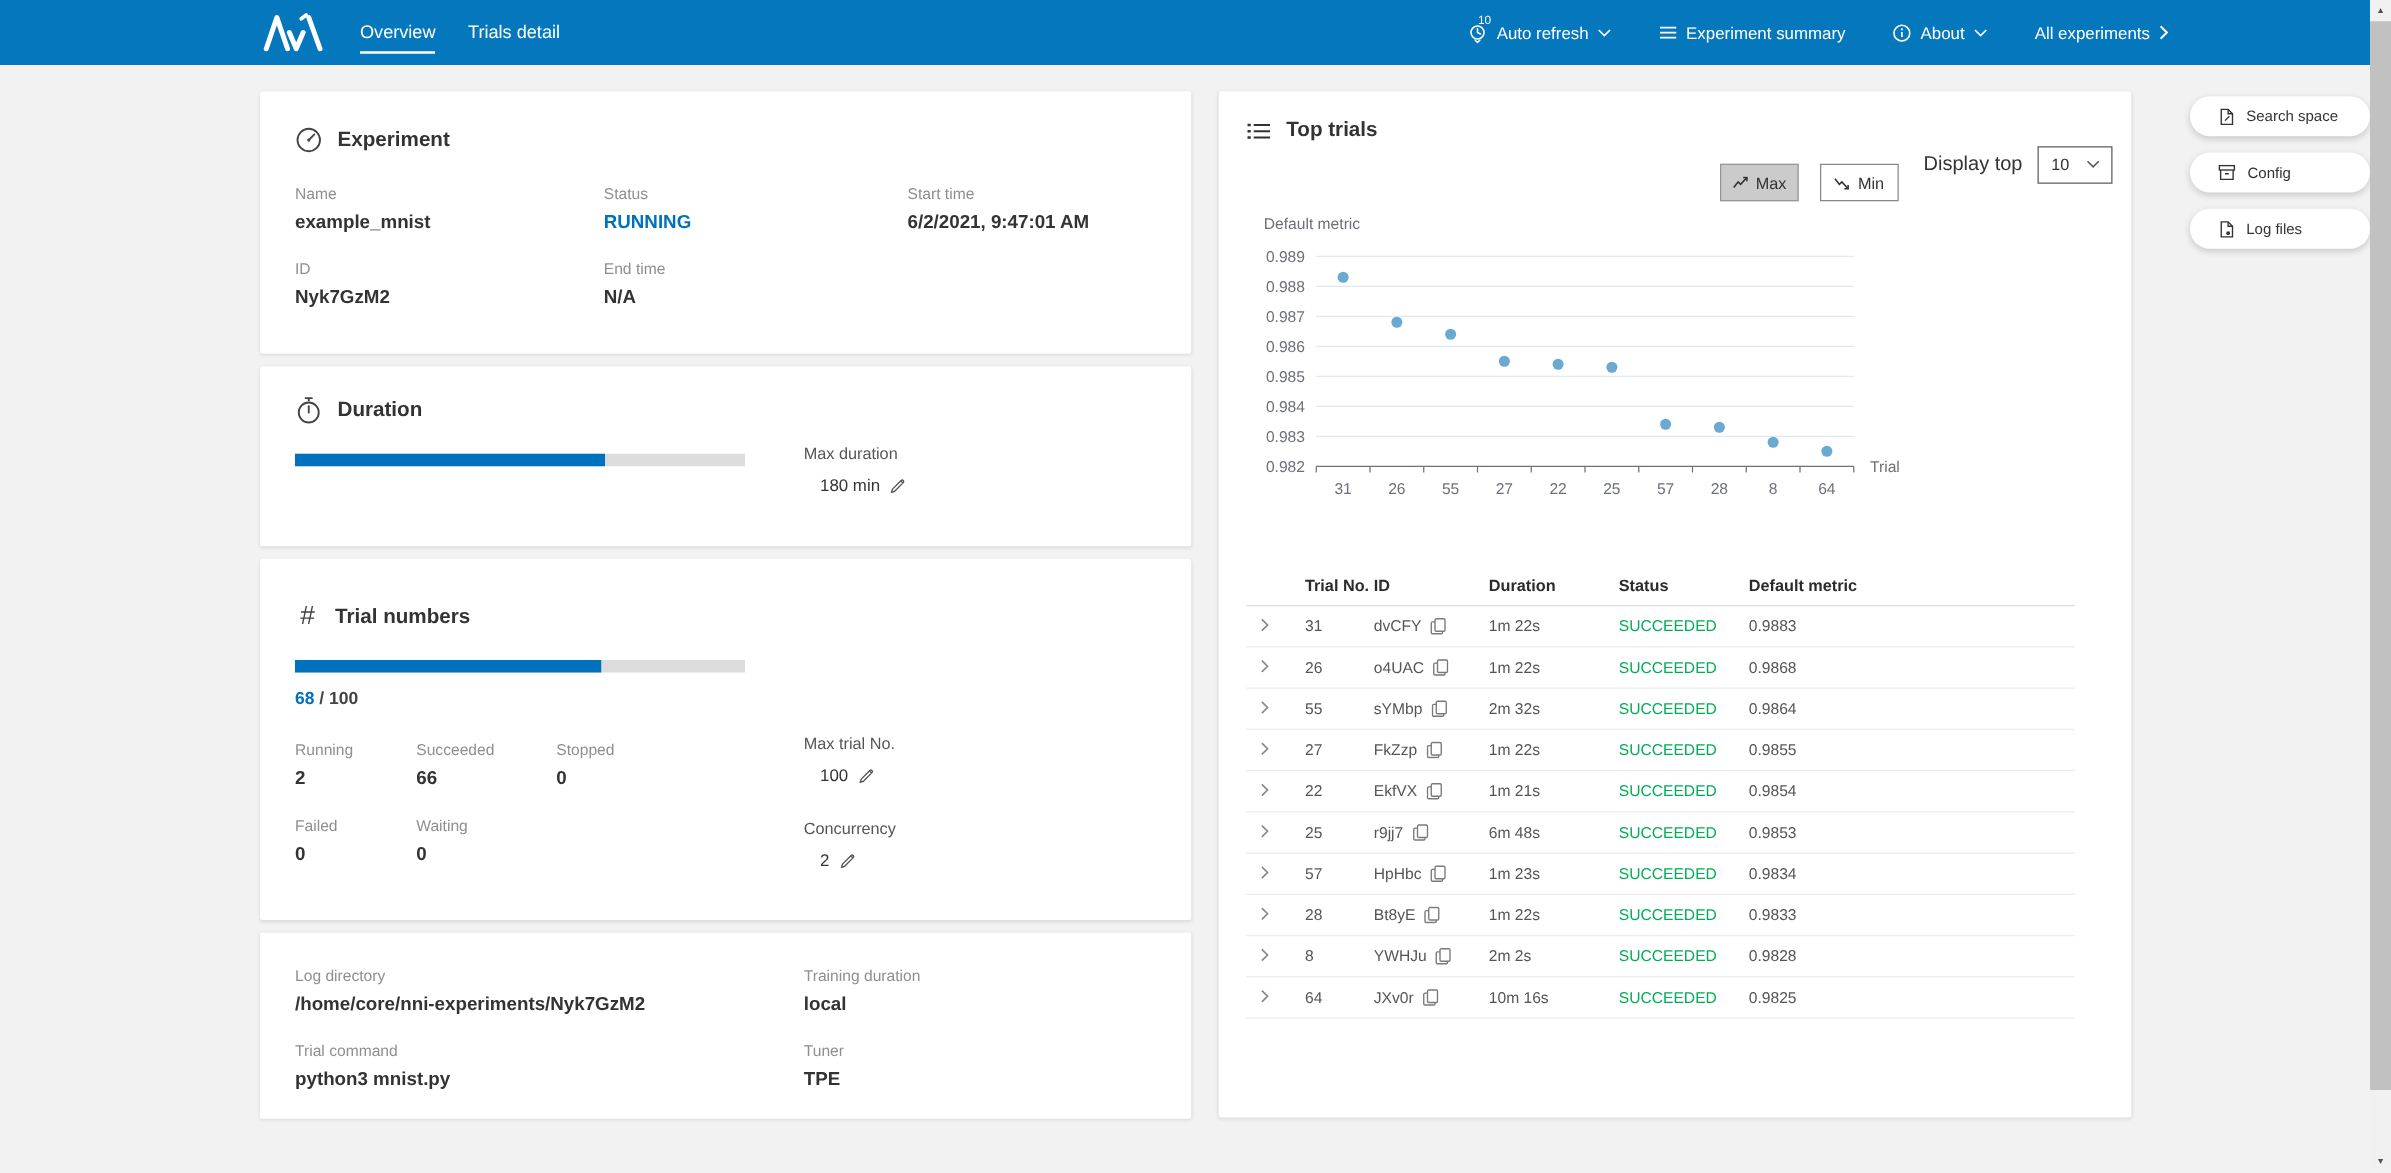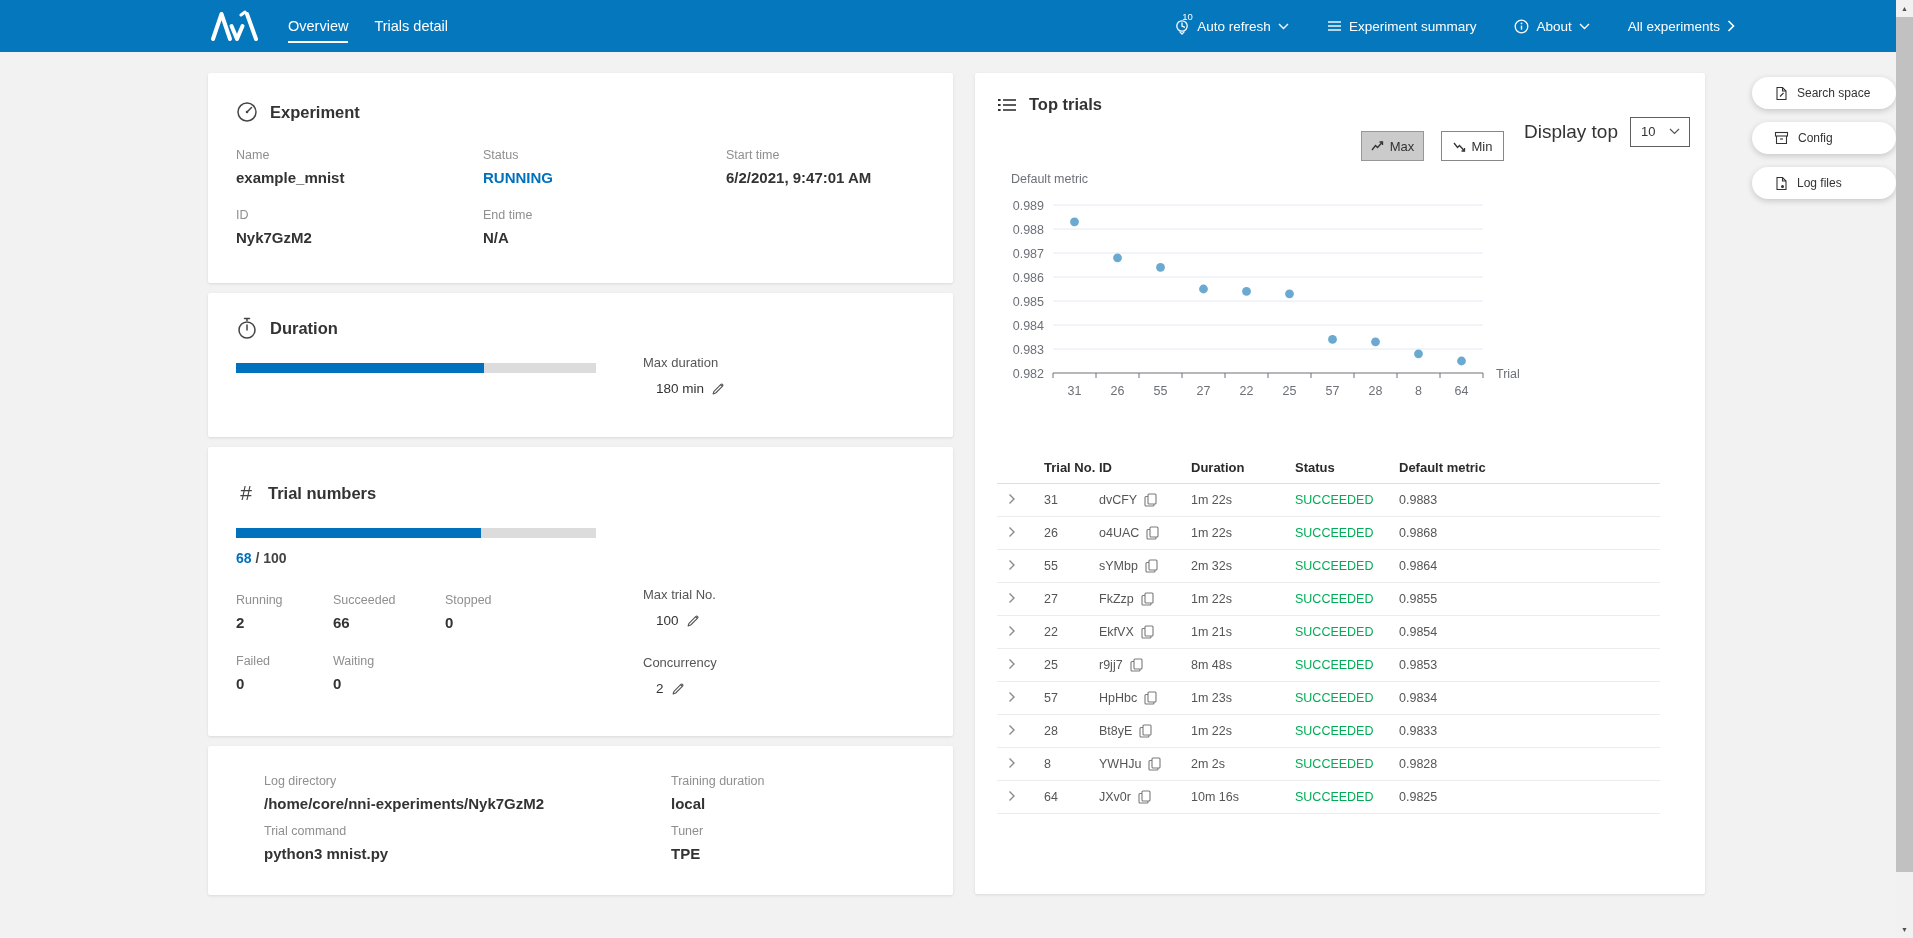--- a/index.html
+++ b/index.html
@@ -53,32 +53,32 @@
   .card-duration { height:144px; padding:24px 28px; }
   .right-block { position:absolute; left:435px; }
   .rb-label { font-size:13px; color:#555; }
   .rb-value { margin-top:11px; padding-left:13px; font-size:13.5px; color:#333; display:flex; align-items:center; gap:7px; }
   .edit-icon { cursor:pointer; }
 
   .card-trials { height:289px; padding:34px 28px; }
   .stats-grid { margin-top:27px; display:grid; grid-template-columns:97px 112px 1fr; row-gap:23px; width:420px; }
 
   .card-info { height:149px; padding:28px 28px; }
-  .info-grid { display:grid; grid-template-columns:407px 1fr; row-gap:12px;margin-left:28px; }
+  .info-grid { display:grid; grid-template-columns:407px 1fr; row-gap:22px; }
 
   
   .card-top-trials { height:821px; padding:22px 15px 0 22px; }
   .tt-controls { position:absolute; top:29px; right:15px; display:flex; align-items:center; }
   .tt-btn {
     width:63px; height:30px; display:flex; align-items:center; justify-content:center;
     gap:6px; font-size:13px; color:#333; background:#fff; border:1px solid #8a8886; cursor:pointer;margin-top:29px;
   }
   .tt-btn.selected { background:#cbcbcb; border-color:#979797; }
   .tt-btn + .tt-btn { margin-left:17px; }
-  .display-top-label { font-size:19px; color:#333; margin:0 12px 0 20px; }
+  .display-top-label { font-size:16px; color:#333; margin:0 12px 0 20px; }
   .tt-select {
     width:60px; height:30px; border:1px solid #605e5c; display:flex; align-items:center;
     justify-content:space-between; padding:0 9px 0 10px; font-size:13px; color:#333; cursor:pointer; background:#fff;
   }
   .chart-wrap { margin:51px 0 0 10px; }
   .ax { font-size:12.5px; fill:#6e7079; }
 
   
   .tt-table { margin-top:43px; width:663px; }
   .trow, .thead {
@@ -483,21 +483,21 @@
                     <path d="M3.5 1.5 L8 6 L3.5 10.5" fill="none" stroke="#8a8a8a" stroke-width="1.4"></path>
                   </svg></div>
         <div class="c">25</div>
         <div class="c c-id">
                   <span>r9jj7</span>
                   <svg width="13" height="14" viewBox="0 0 13 14">
                     <rect x="4" y="1" width="8" height="10" rx="1" fill="none" stroke="#7a7a7a" stroke-width="1.1"></rect>
                     <path d="M4 3.5 H2 a1 1 0 0 0 -1 1 V12 a1 1 0 0 0 1 1 h7 a1 1 0 0 0 1 -1 V11" fill="none" stroke="#7a7a7a" stroke-width="1.1"></path>
                   </svg>
                 </div>
-        <div class="c">8m 48s</div>
+        <div class="c">6m 48s</div>
         <div class="c c-status">SUCCEEDED</div>
         <div class="c">0.9853</div>
       </div>
               <div class="trow">
         <div class="c c-ch"><svg width="12" height="12" viewBox="0 0 12 12">
                     <path d="M3.5 1.5 L8 6 L3.5 10.5" fill="none" stroke="#8a8a8a" stroke-width="1.4"></path>
                   </svg></div>
         <div class="c">57</div>
         <div class="c c-id">
                   <span>HpHbc</span>

